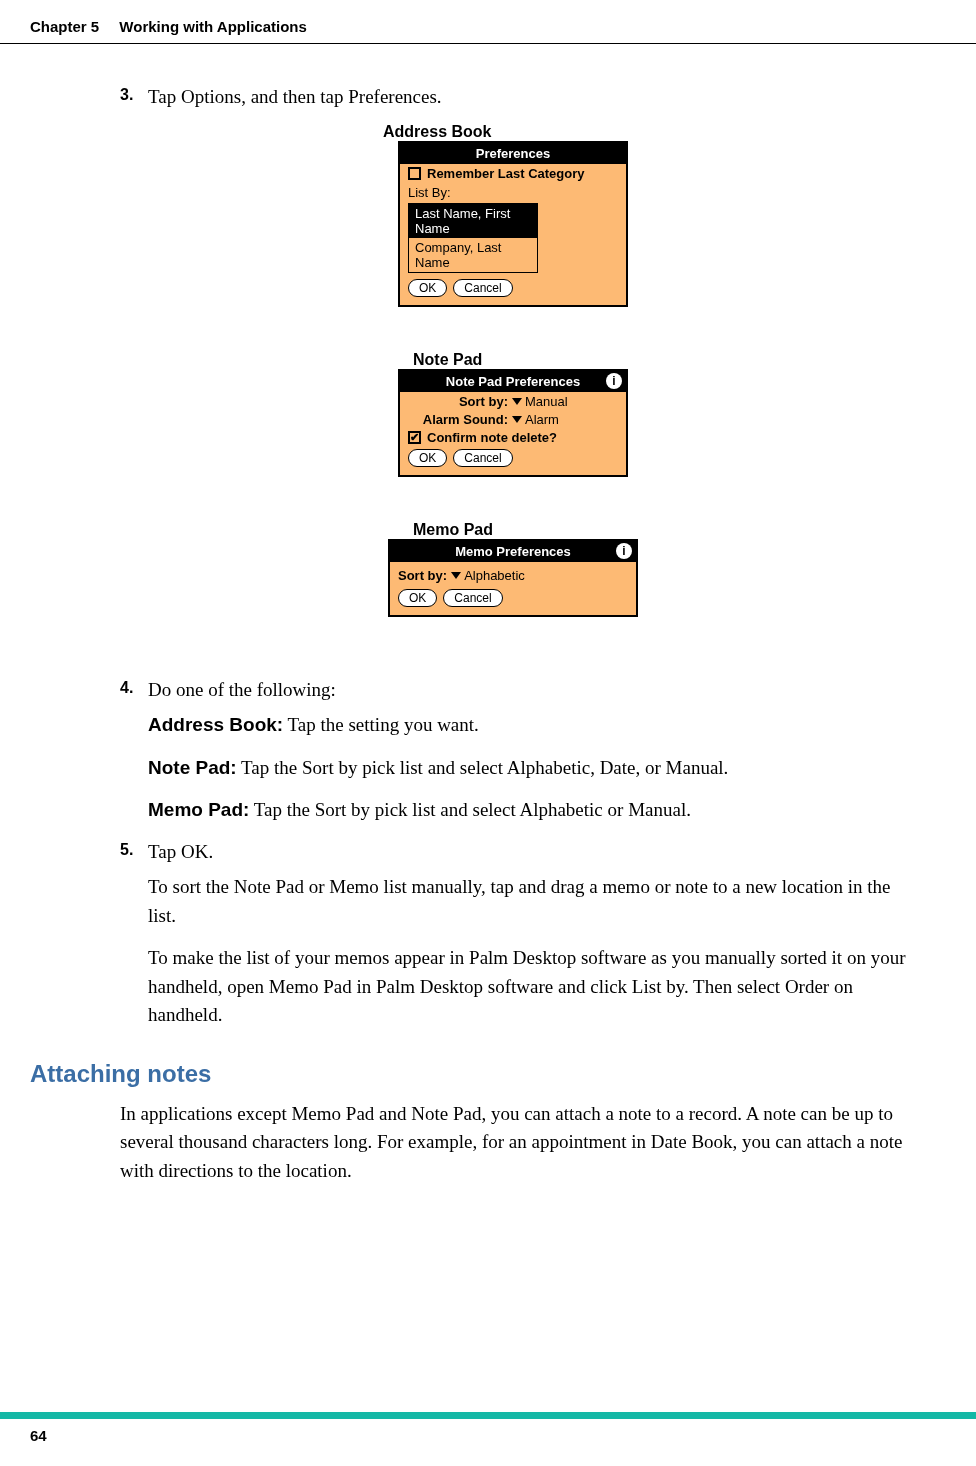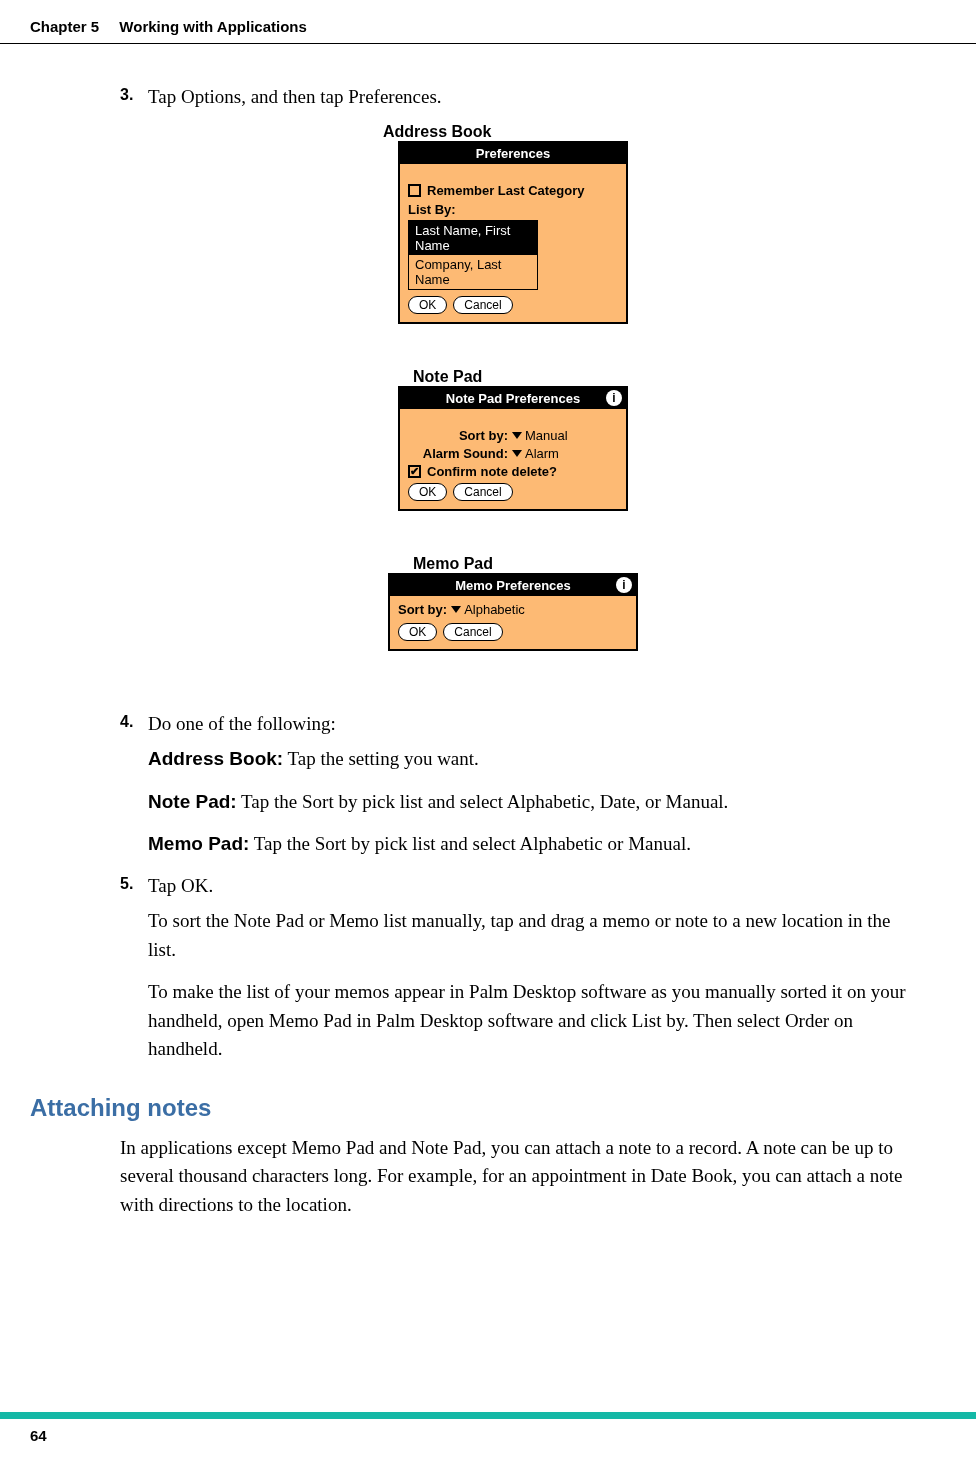--- a/index.html
+++ b/index.html
@@ -87,40 +87,40 @@
       height: 16px;
       border-radius: 50%;
       background: #fff;
       color: #000;
       font-weight: bold;
       line-height: 16px;
       font-size: 12px;
       text-align: center;
     }
     .palm-body {
-      padding: 19px 8px 8px 8px;
+      padding: 2px 8px 8px 8px;
     }
     .palm-check-row {
       display: flex;
       align-items: center;
       font-weight: bold;
       margin-bottom: 4px;
     }
     .palm-checkbox {
       width: 13px;
       height: 13px;
       border: 2px solid #000;
       margin-right: 6px;
       display: inline-flex;
       align-items: center;
       justify-content: center;
       font-size: 11px;
       line-height: 1;
     }
-    .palm-label-bold { font-weight: bold; margin-bottom: 3px; }
+    .palm-label-bold { font-weight: normal; margin-bottom: 3px; }
     .palm-listbox {
       border: 1.5px solid #000;
       width: 130px;
       margin-bottom: 6px;
     }
     .palm-listbox .item {
       padding: 2px 6px;
     }
     .palm-listbox .sel {
       background: #000;

